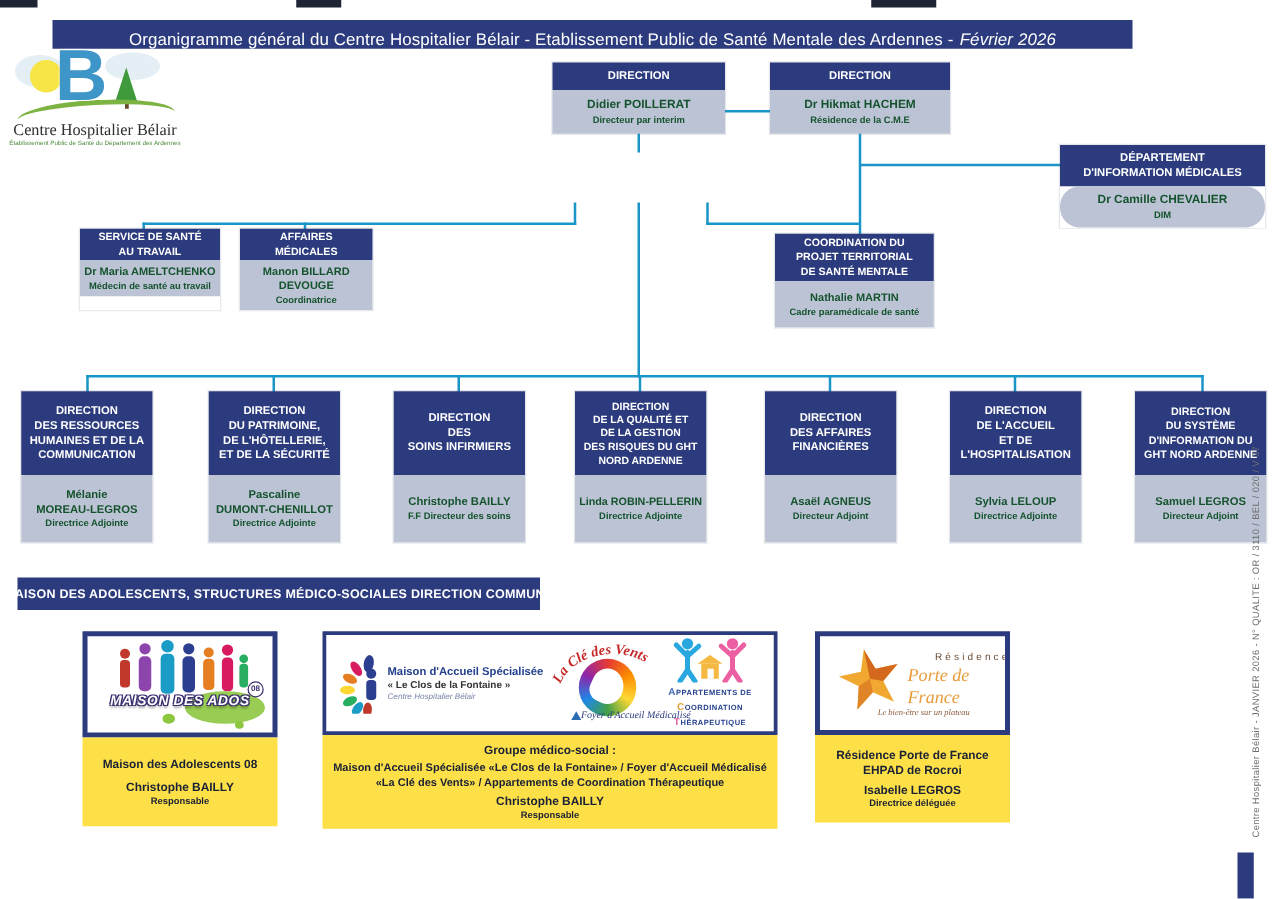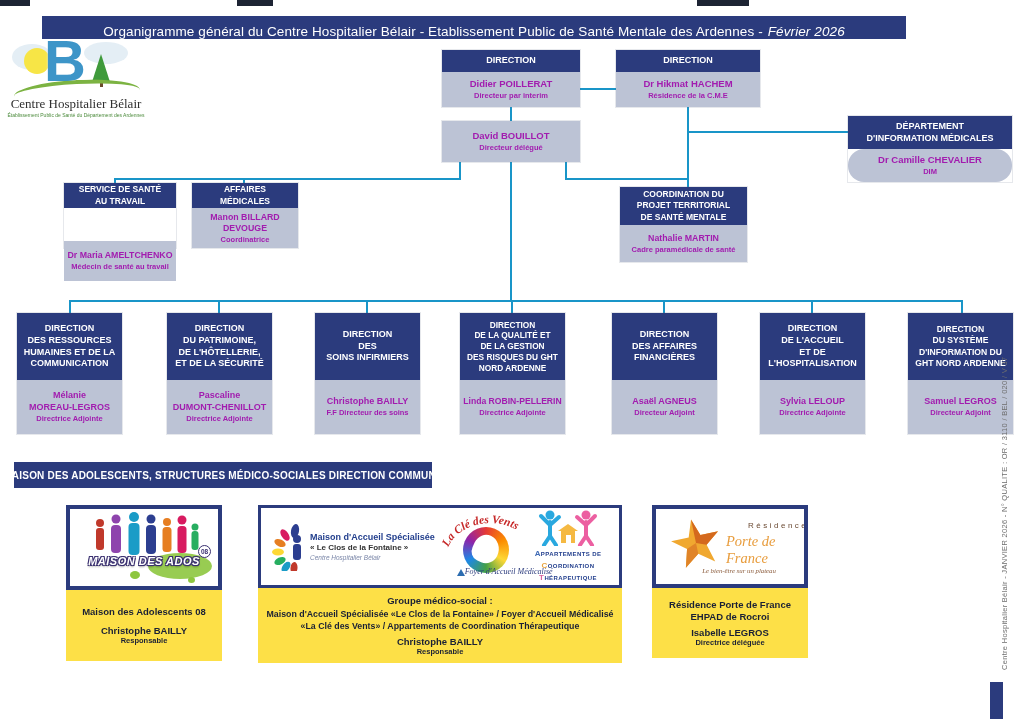--- a/index.html
+++ b/index.html
@@ -29,21 +29,21 @@
     border-top:4px solid #7cb342; border-radius:50%; transform:rotate(-3deg); }
   .ch-logo .name { position:absolute; left:0px; top:56px; width:140px; text-align:center;
     font-family:"Liberation Serif", serif; font-size:13px; color:#2f2f2f; white-space:nowrap; }
   .ch-logo .sub { position:absolute; left:0px; top:72px; width:140px; text-align:center;
     font-size:5px; color:#4a8a3a; white-space:nowrap; }
 
   
   .org-box { position:absolute; box-shadow:0 0 0 1px rgba(90,100,130,0.15); }
   .org-header { background:#2b3b7d; color:#ffffff; font-weight:bold; text-align:center;
     display:flex; align-items:center; justify-content:center; white-space:pre-line; line-height:1.3; }
-  .org-body { background:#bcc3d5; color:#a21caf; text-align:center;
+  .org-body { background:#bcc3d5; color:#14532d; text-align:center;
     display:flex; flex-direction:column; align-items:center; justify-content:center; white-space:pre-line; }
   .org-name { font-weight:bold; font-size:9.5px; line-height:1.25; }
   .org-role { font-weight:bold; font-size:7.5px; line-height:1.3; margin-top:1px; }
 
   .hdr-sm { font-size:8.5px; }
   .hdr-md { font-size:9px; }
 
   
   .line { position:absolute; background:#1995c8; }
 
@@ -165,40 +165,34 @@
   </div>
 
   <div class="org-box" style="left:616px;top:50px;width:144px;height:57px;">
     <div class="org-header hdr-md" style="height:22px;">DIRECTION</div>
     <div class="org-body" style="height:35px;">
       <div class="org-name">Dr Hikmat HACHEM</div>
       <div class="org-role">Résidence de la C.M.E</div>
     </div>
   </div>
 
-  <div class="org-box" style="left:442px;top:121px;width:138px;height:41px;">
-    <div class="org-body" style="height:41px;">
-      <div class="org-name">David BOUILLOT</div>
-      <div class="org-role">Directeur délégué</div>
-    </div>
-  </div>
 
   <div class="org-box" style="left:848px;top:116px;width:164px;height:66px;">
     <div class="org-header hdr-md" style="height:33px;">DÉPARTEMENT
 D'INFORMATION MÉDICALES</div>
     <div class="org-body" style="height:33px;border-radius:16px;">
       <div class="org-name">Dr Camille CHEVALIER</div>
       <div class="org-role">DIM</div>
     </div>
   </div>
 
   <div class="org-box" style="left:64px;top:183px;width:112px;height:65px;">
     <div class="org-header hdr-sm" style="height:25px;">SERVICE DE SANTÉ
 AU TRAVAIL</div>
-    <div class="org-body" style="height:40px;margin-top:33px;">
+    <div class="org-body" style="height:29px;">
       <div class="org-name" style="font-size:8.8px;">Dr Maria AMELTCHENKO</div>
       <div class="org-role">Médecin de santé au travail</div>
     </div>
   </div>
 
   <div class="org-box" style="left:192px;top:183px;width:106px;height:65px;">
     <div class="org-header hdr-sm" style="height:25px;">AFFAIRES
 MÉDICALES</div>
     <div class="org-body" style="height:40px;">
       <div class="org-name" style="font-size:8.8px;">Manon BILLARD DEVOUGE</div>

